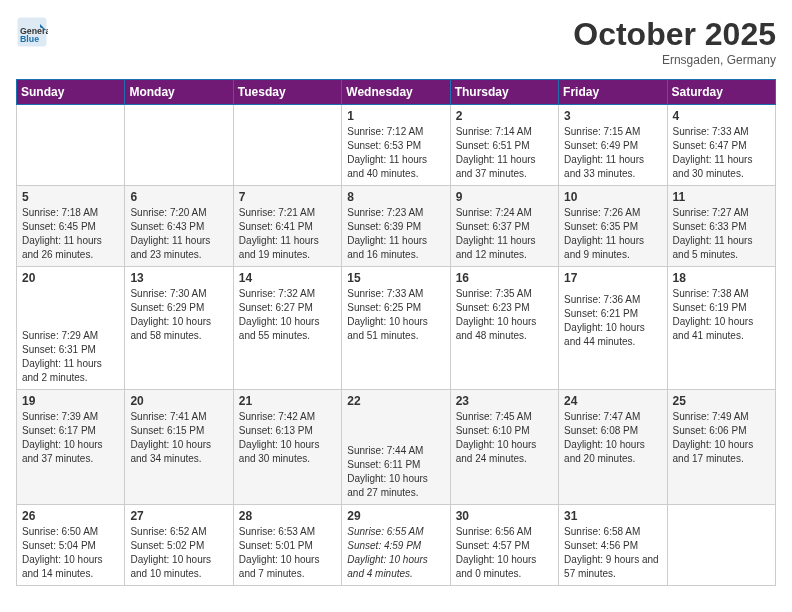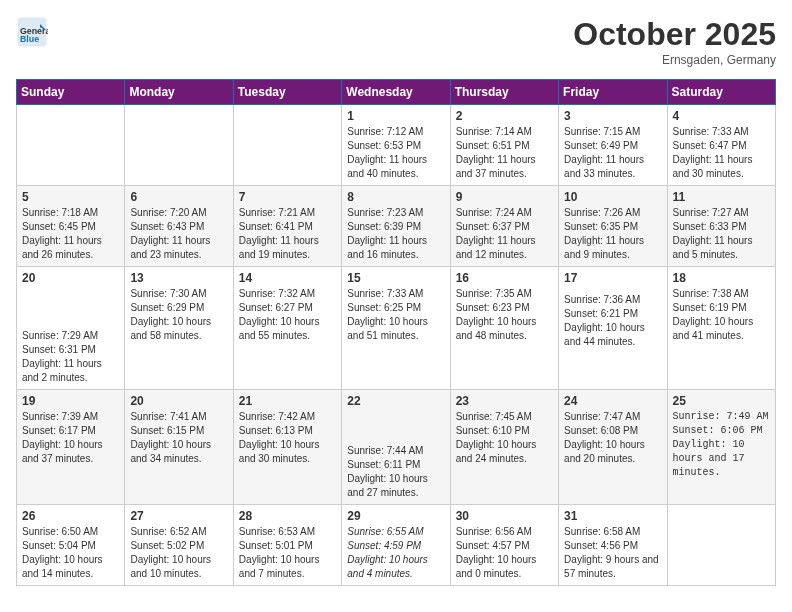--- a/index.html
+++ b/index.html
@@ -266,21 +266,21 @@
 Daylight: 10 hours and 24 minutes.</div>
         </td>
         <td>
           <span class="day-number">24</span>
           <div class="day-info" style="white-space: pre-line;">Sunrise: 7:47 AM
 Sunset: 6:08 PM
 Daylight: 10 hours and 20 minutes.</div>
         </td>
         <td>
           <span class="day-number">25</span>
-          <div class="day-info" style="white-space: pre-line; font-family: Liberation Mono, monospace;">Sunrise: 7:49 AM
+          <div class="day-info" style="white-space: pre-line;">Sunrise: 7:49 AM
 Sunset: 6:06 PM
 Daylight: 10 hours and 17 minutes.</div>
         </td>
       </tr>
       <tr>
         <td>
           <span class="day-number">26</span>
           <div class="day-info" style="white-space: pre-line;">Sunrise: 6:50 AM
 Sunset: 5:04 PM
 Daylight: 10 hours and 14 minutes.</div>

